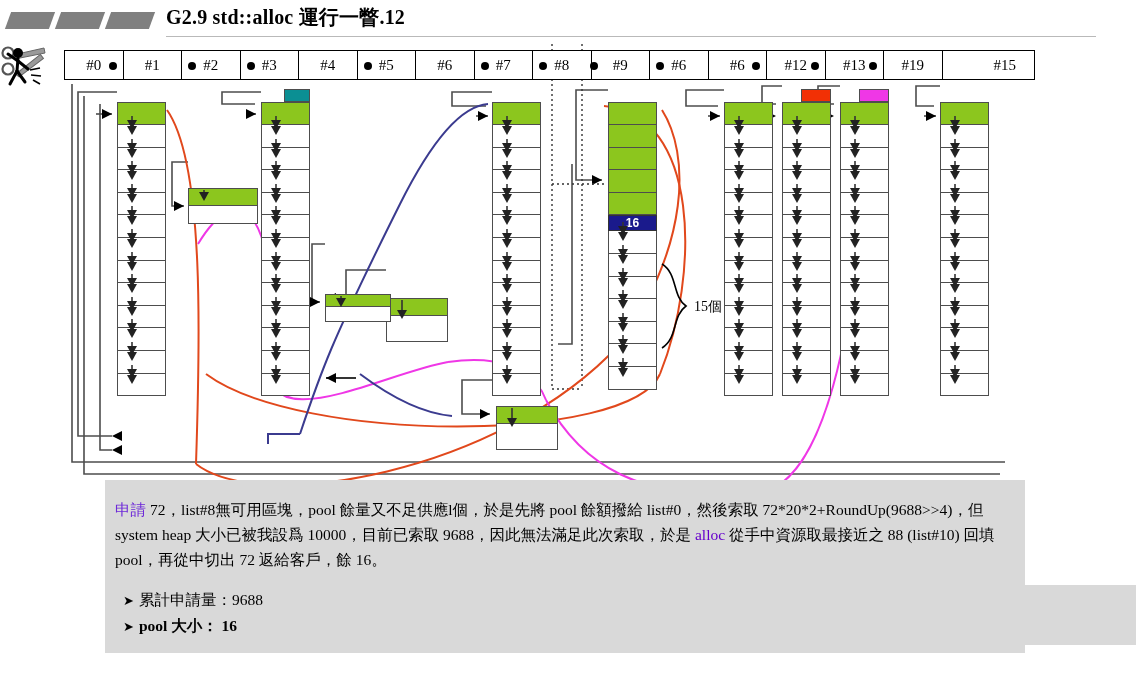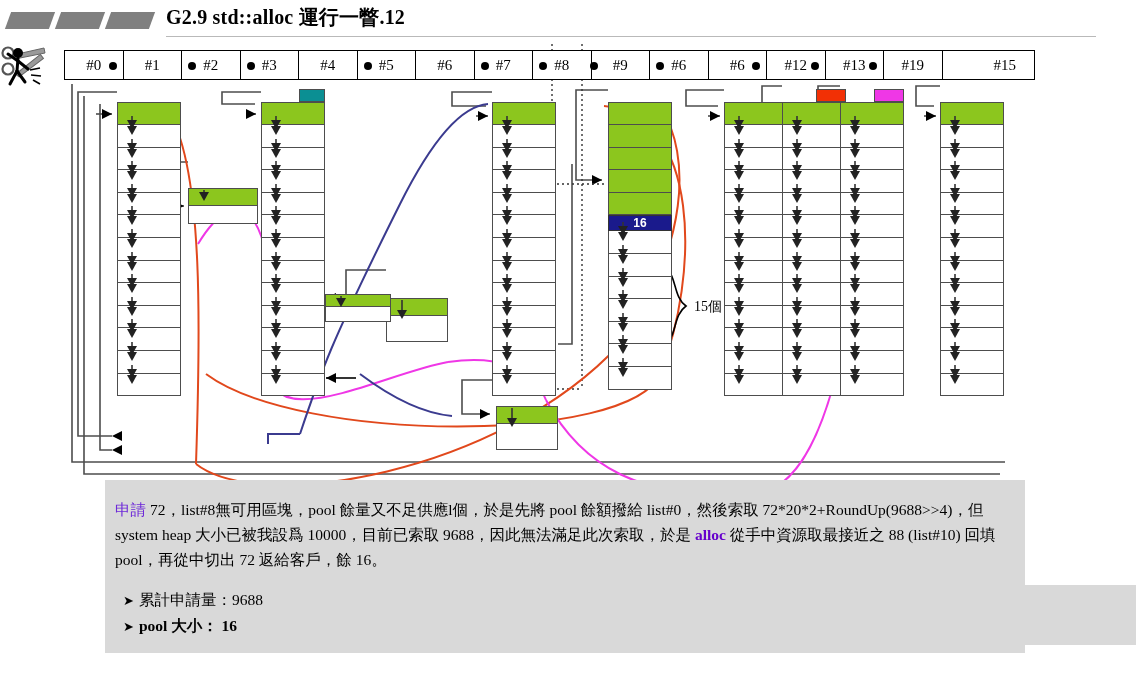--- a/index.html
+++ b/index.html
@@ -24,21 +24,21 @@
                  border:1.6px solid #000;background:#fff;box-sizing:border-box;}
   .bucket-cell{width:58.5px;border-right:1.3px solid #000;position:relative;
                display:flex;align-items:center;justify-content:center;
                font-size:15px;color:#000;box-sizing:border-box;}
   .bucket-cell:last-child{border-right:none;margin-left:33px;}
   .bucket-cell .lbl{position:relative;z-index:2;}
   .bucket-dot{position:absolute;width:8px;height:8px;border-radius:50%;background:#000;
               top:11px;z-index:3;}
 
   
-  .list-col{position:absolute;width:64px;box-sizing:border-box;}
+  .list-col{position:absolute;width:49px;box-sizing:border-box;}
   .node{height:22.6px;border:1.3px solid #4d4d4d;border-top:none;background:#fff;
         box-sizing:border-box;position:relative;}
   .node.head{background:#8CC61E;border:1.3px solid #4d4d4d;height:23px;}
   .node.pool{background:#1a1a8c;border:1.3px solid #333;height:16px;
              display:flex;align-items:center;justify-content:center;}
   .node.pool span{color:#fff;font-size:12px;font-weight:bold;
                   font-family:"Liberation Sans",sans-serif;}
   .node.solidgreen{background:#8CC61E;height:22.6px;border:1.3px solid #4d4d4d;border-top:none;}
 
   .cap{position:absolute;height:13px;top:-13px;border:1.3px solid #4d4d4d;box-sizing:border-box;}
@@ -51,21 +51,21 @@
   
   #brace-label{position:absolute;left:694px;top:254px;font-size:14px;color:#000;}
   #scissors{position:absolute;left:528px;top:86px;width:48px;height:40px;}
   #stick-fig{position:absolute;left:668px;top:148px;width:46px;height:46px;}
 
   
   #note-panel{position:absolute;left:105px;top:489px;width:920px;height:72px;
               background:#d9d9d9;padding:8px 10px 6px 10px;box-sizing:border-box;}
   #note-text{font-size:15.5px;line-height:25px;color:#000;}
   .kw-blue{color:#6d28d9;}
-  .kw-purple{color:#6600cc;font-weight:bold;}
+  .kw-purple{color:#6600cc;font-weight:normal;}
 
   #bullets{position:absolute;left:105px;top:585px;width:1072px;height:60px;background:#d9d9d9;}
   .bullet{position:absolute;left:18px;font-size:15.5px;color:#000;white-space:nowrap;}
   .bullet .arw{font-family:"DejaVu Sans",sans-serif;font-size:13px;margin-right:5px;}
   #bullet-0{top:5px;} #bullet-1{top:31px;font-weight:bold;}
   #grey-backdrop{position:absolute;left:105px;top:480px;width:920px;height:173px;background:#d9d9d9;}
 </style>
 </head>
 <body>
 

